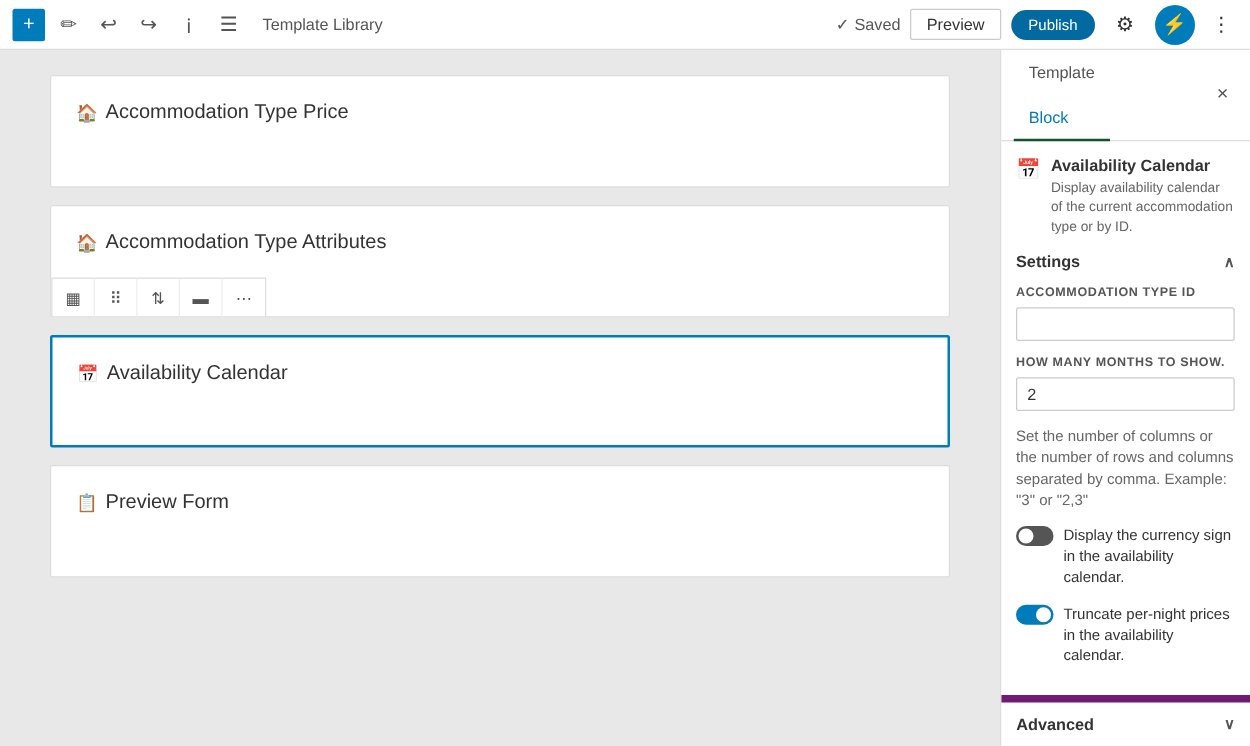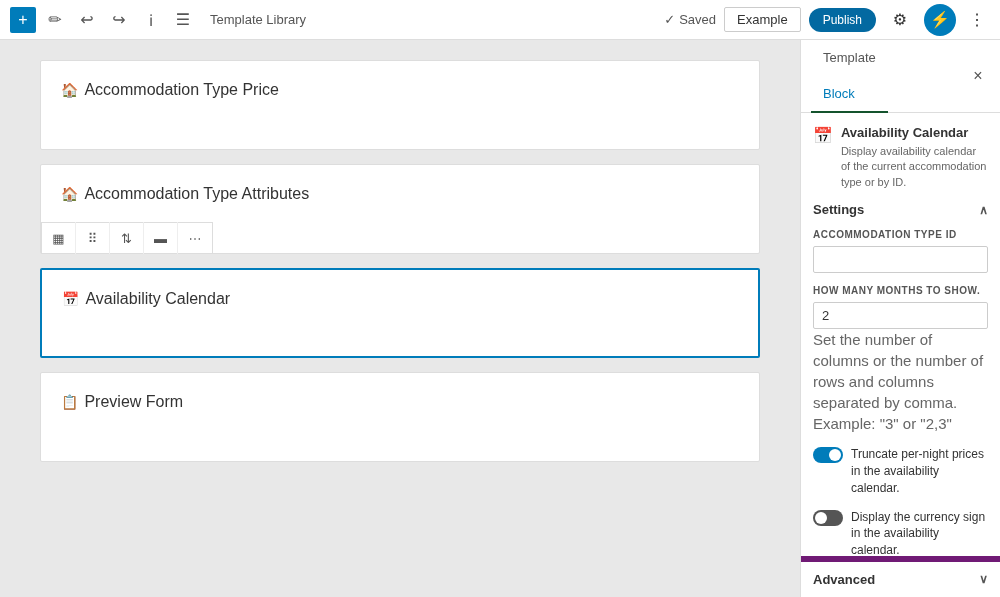--- a/index.html
+++ b/index.html
@@ -126,21 +126,21 @@
 
     .field-group { margin-bottom: 12px; }
     .field-label {
       font-size: 10px; font-weight: 600; color: #555; text-transform: uppercase;
       letter-spacing: 0.5px; margin-bottom: 6px; display: block;
     }
     .field-input {
       width: 100%; border: 1px solid #ccc; border-radius: 2px; padding: 5px 8px;
       font-size: 13px; color: #333; outline: none;
     }
-    .field-help { font-size: 15px; color: #666; line-height: 1.4; margin-top: 0; }
+    .field-help { font-size: 12px; color: #666; line-height: 1.4; margin-top: 12px; }
 
     
     .toggle-row {
       display: flex; align-items: flex-start; gap: 8px; margin-bottom: 12px;
     }
     .toggle-switch {
       flex-shrink: 0; width: 30px; height: 16px; border-radius: 8px;
       position: relative; cursor: pointer; margin-top: 1px;
     }
     .toggle-switch.off { background: #555; }
@@ -170,21 +170,21 @@
   <button class="topbar-icon-btn">↩</button>
   <button class="topbar-icon-btn">↪</button>
   <button class="topbar-icon-btn">ℹ</button>
   <button class="topbar-icon-btn">☰</button>
   <span class="topbar-title">Template Library</span>
   <div class="topbar-right">
     <span class="saved-label">
       <span class="check">✓</span>
       <span>Saved</span>
     </span>
-    <button class="preview-btn">Example</button>
+    <button class="preview-btn">Preview</button>
     <button class="publish-btn">Publish</button>
     <button class="topbar-gear-btn">⚙</button>
     <button class="topbar-lightning-btn">⚡</button>
     <button class="topbar-more-btn">⋮</button>
   </div>
 </div>
 
 <div class="main-area">
 
   <div class="editor-area">
@@ -262,33 +262,33 @@
         </div>
 
         <div class="field-group">
           <label class="field-label">HOW MANY MONTHS TO SHOW.</label>
           <input class="field-input" type="text" value="2" style="">
           <div class="field-help">Set the number of columns or the number of rows and columns separated by comma. Example: "3" or "2,3"</div>
         </div>
 
 
         <div class="toggle-row">
+          <div class="toggle-switch off">
+            <div class="toggle-knob"></div>
+          </div>
+          <span class="toggle-label">Display the currency sign in the availability calendar.</span>
+        </div>
+
+        <div class="toggle-row">
           <div class="toggle-switch on">
             <div class="toggle-knob"></div>
           </div>
           <span class="toggle-label">Truncate per-night prices in the availability calendar.</span>
         </div>
 
-        <div class="toggle-row">
-          <div class="toggle-switch off">
-            <div class="toggle-knob"></div>
-          </div>
-          <span class="toggle-label">Display the currency sign in the availability calendar.</span>
-        </div>
-
       </div>
     </div>
 
     <div class="advanced-section">
       <span>Advanced</span>
       <span class="chevron">∨</span>
     </div>
 
   </div>
 </div>

